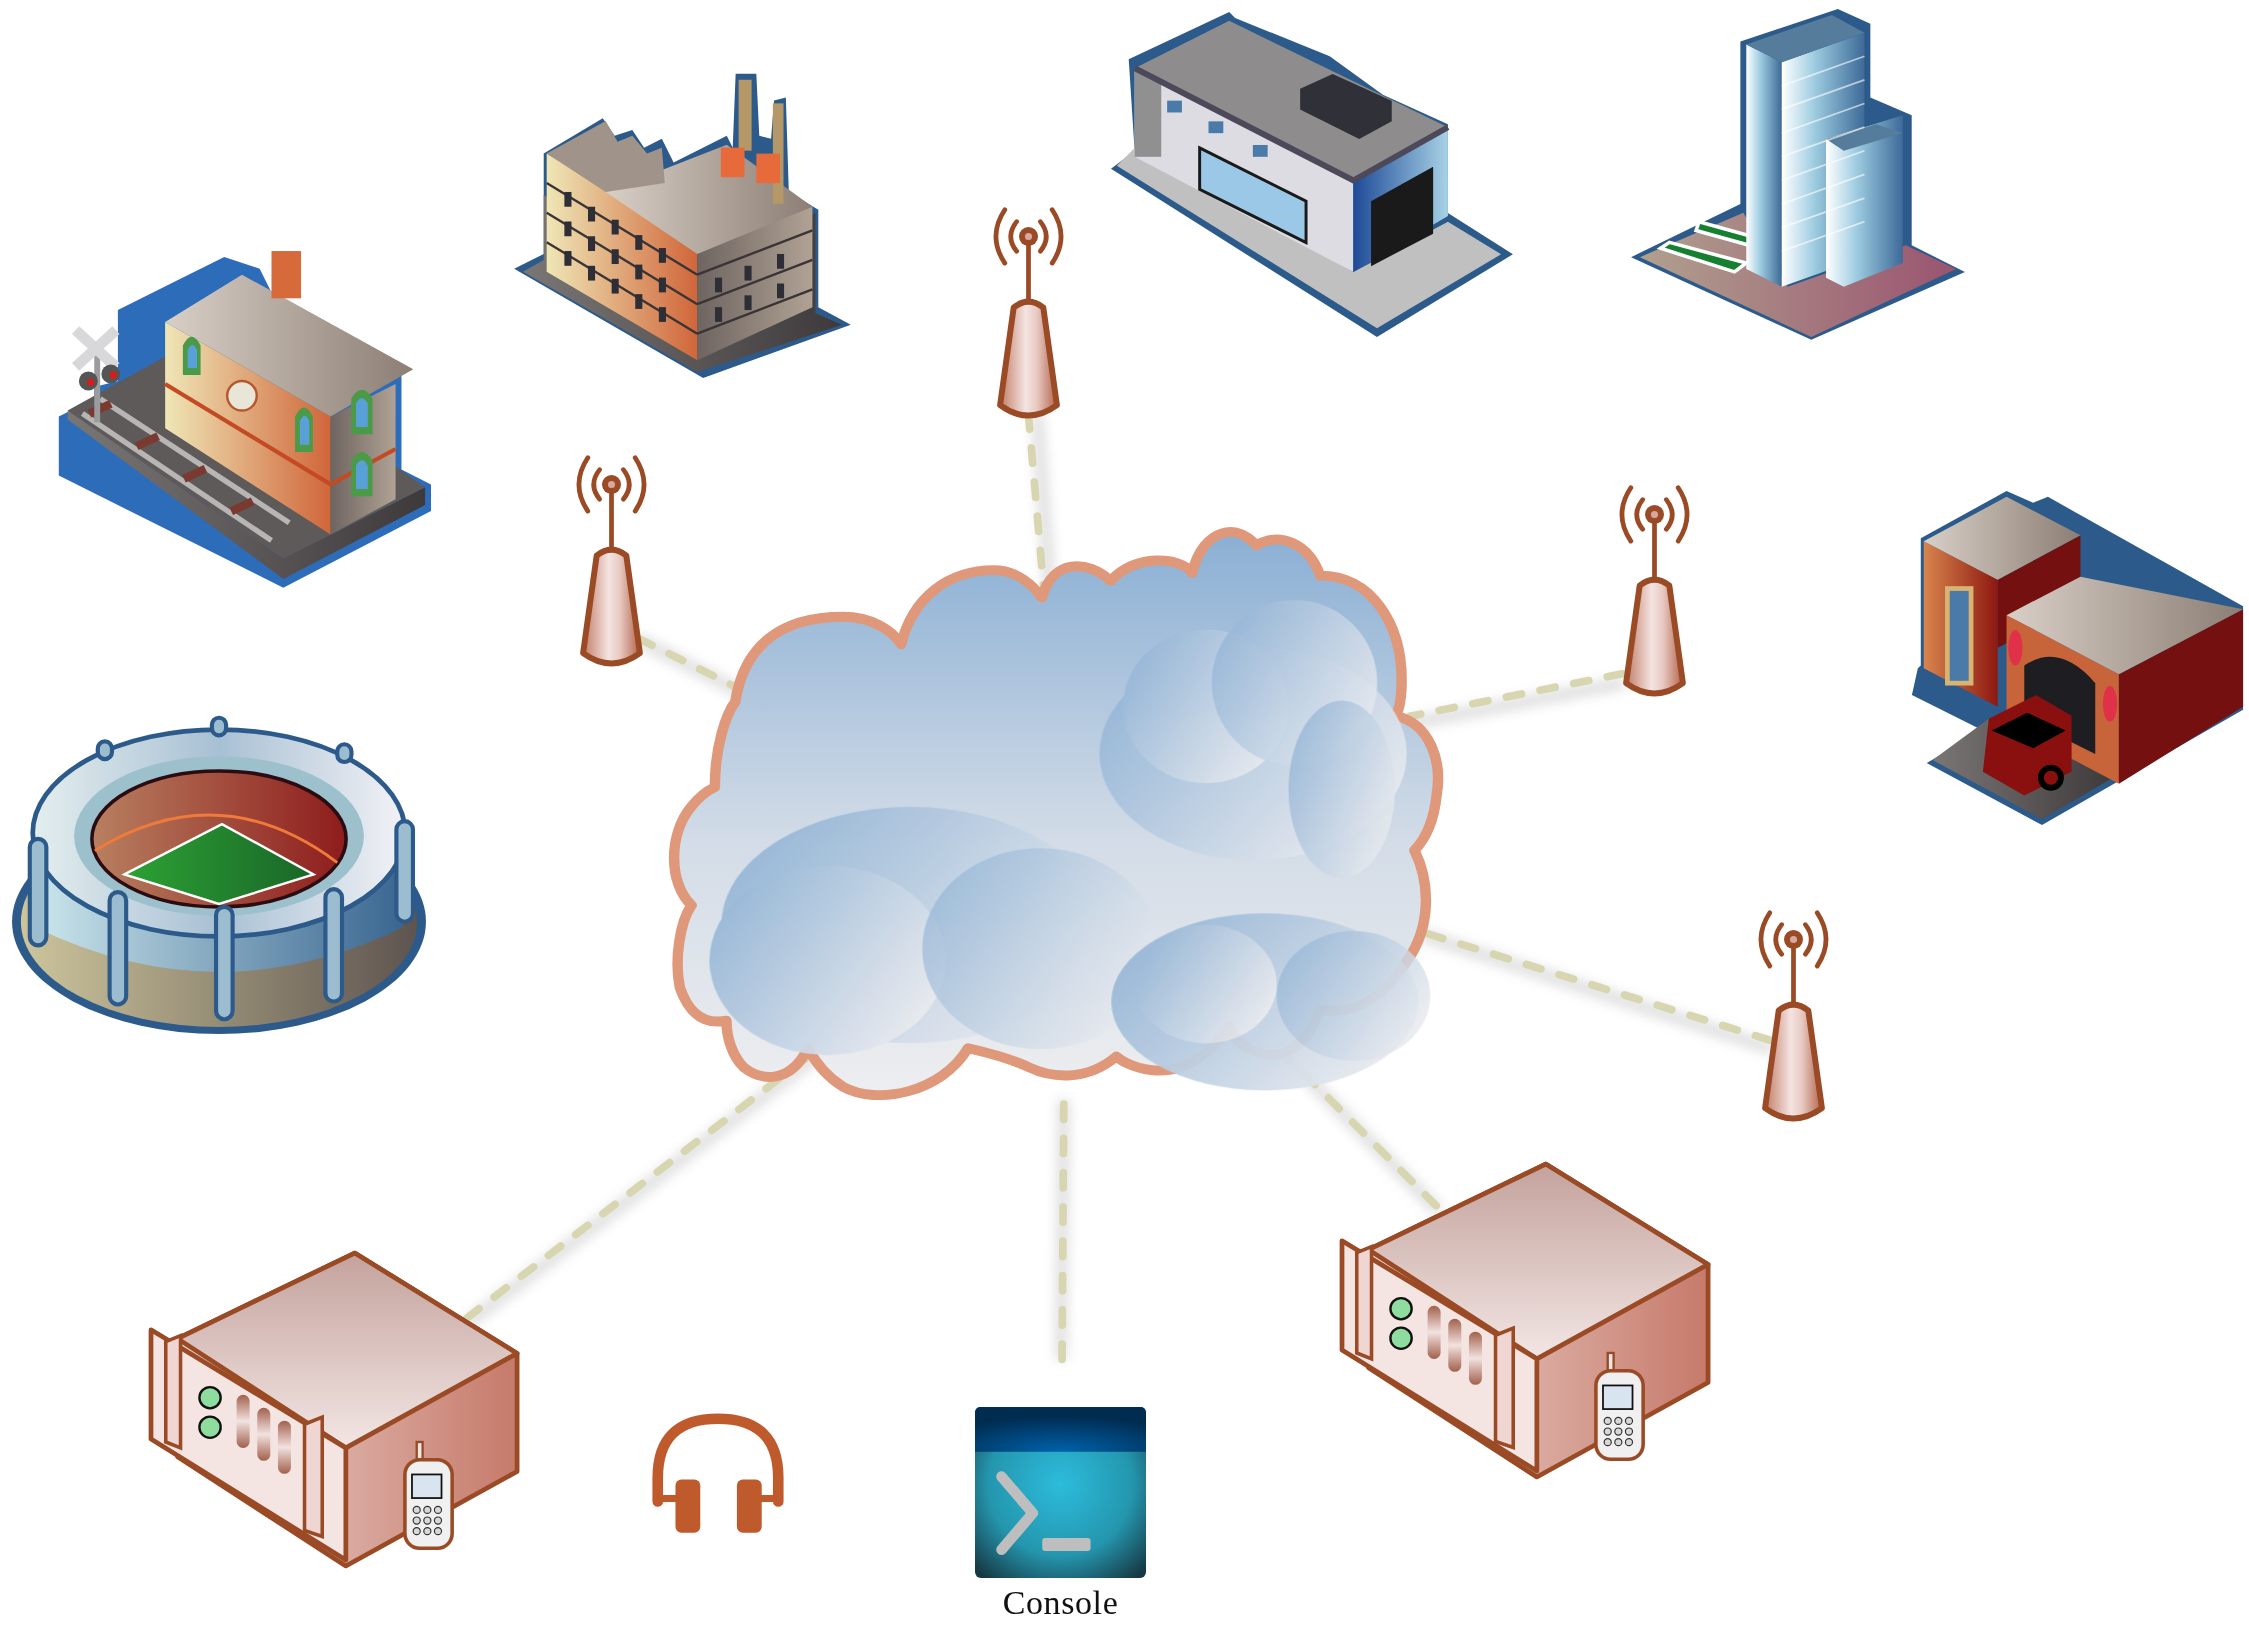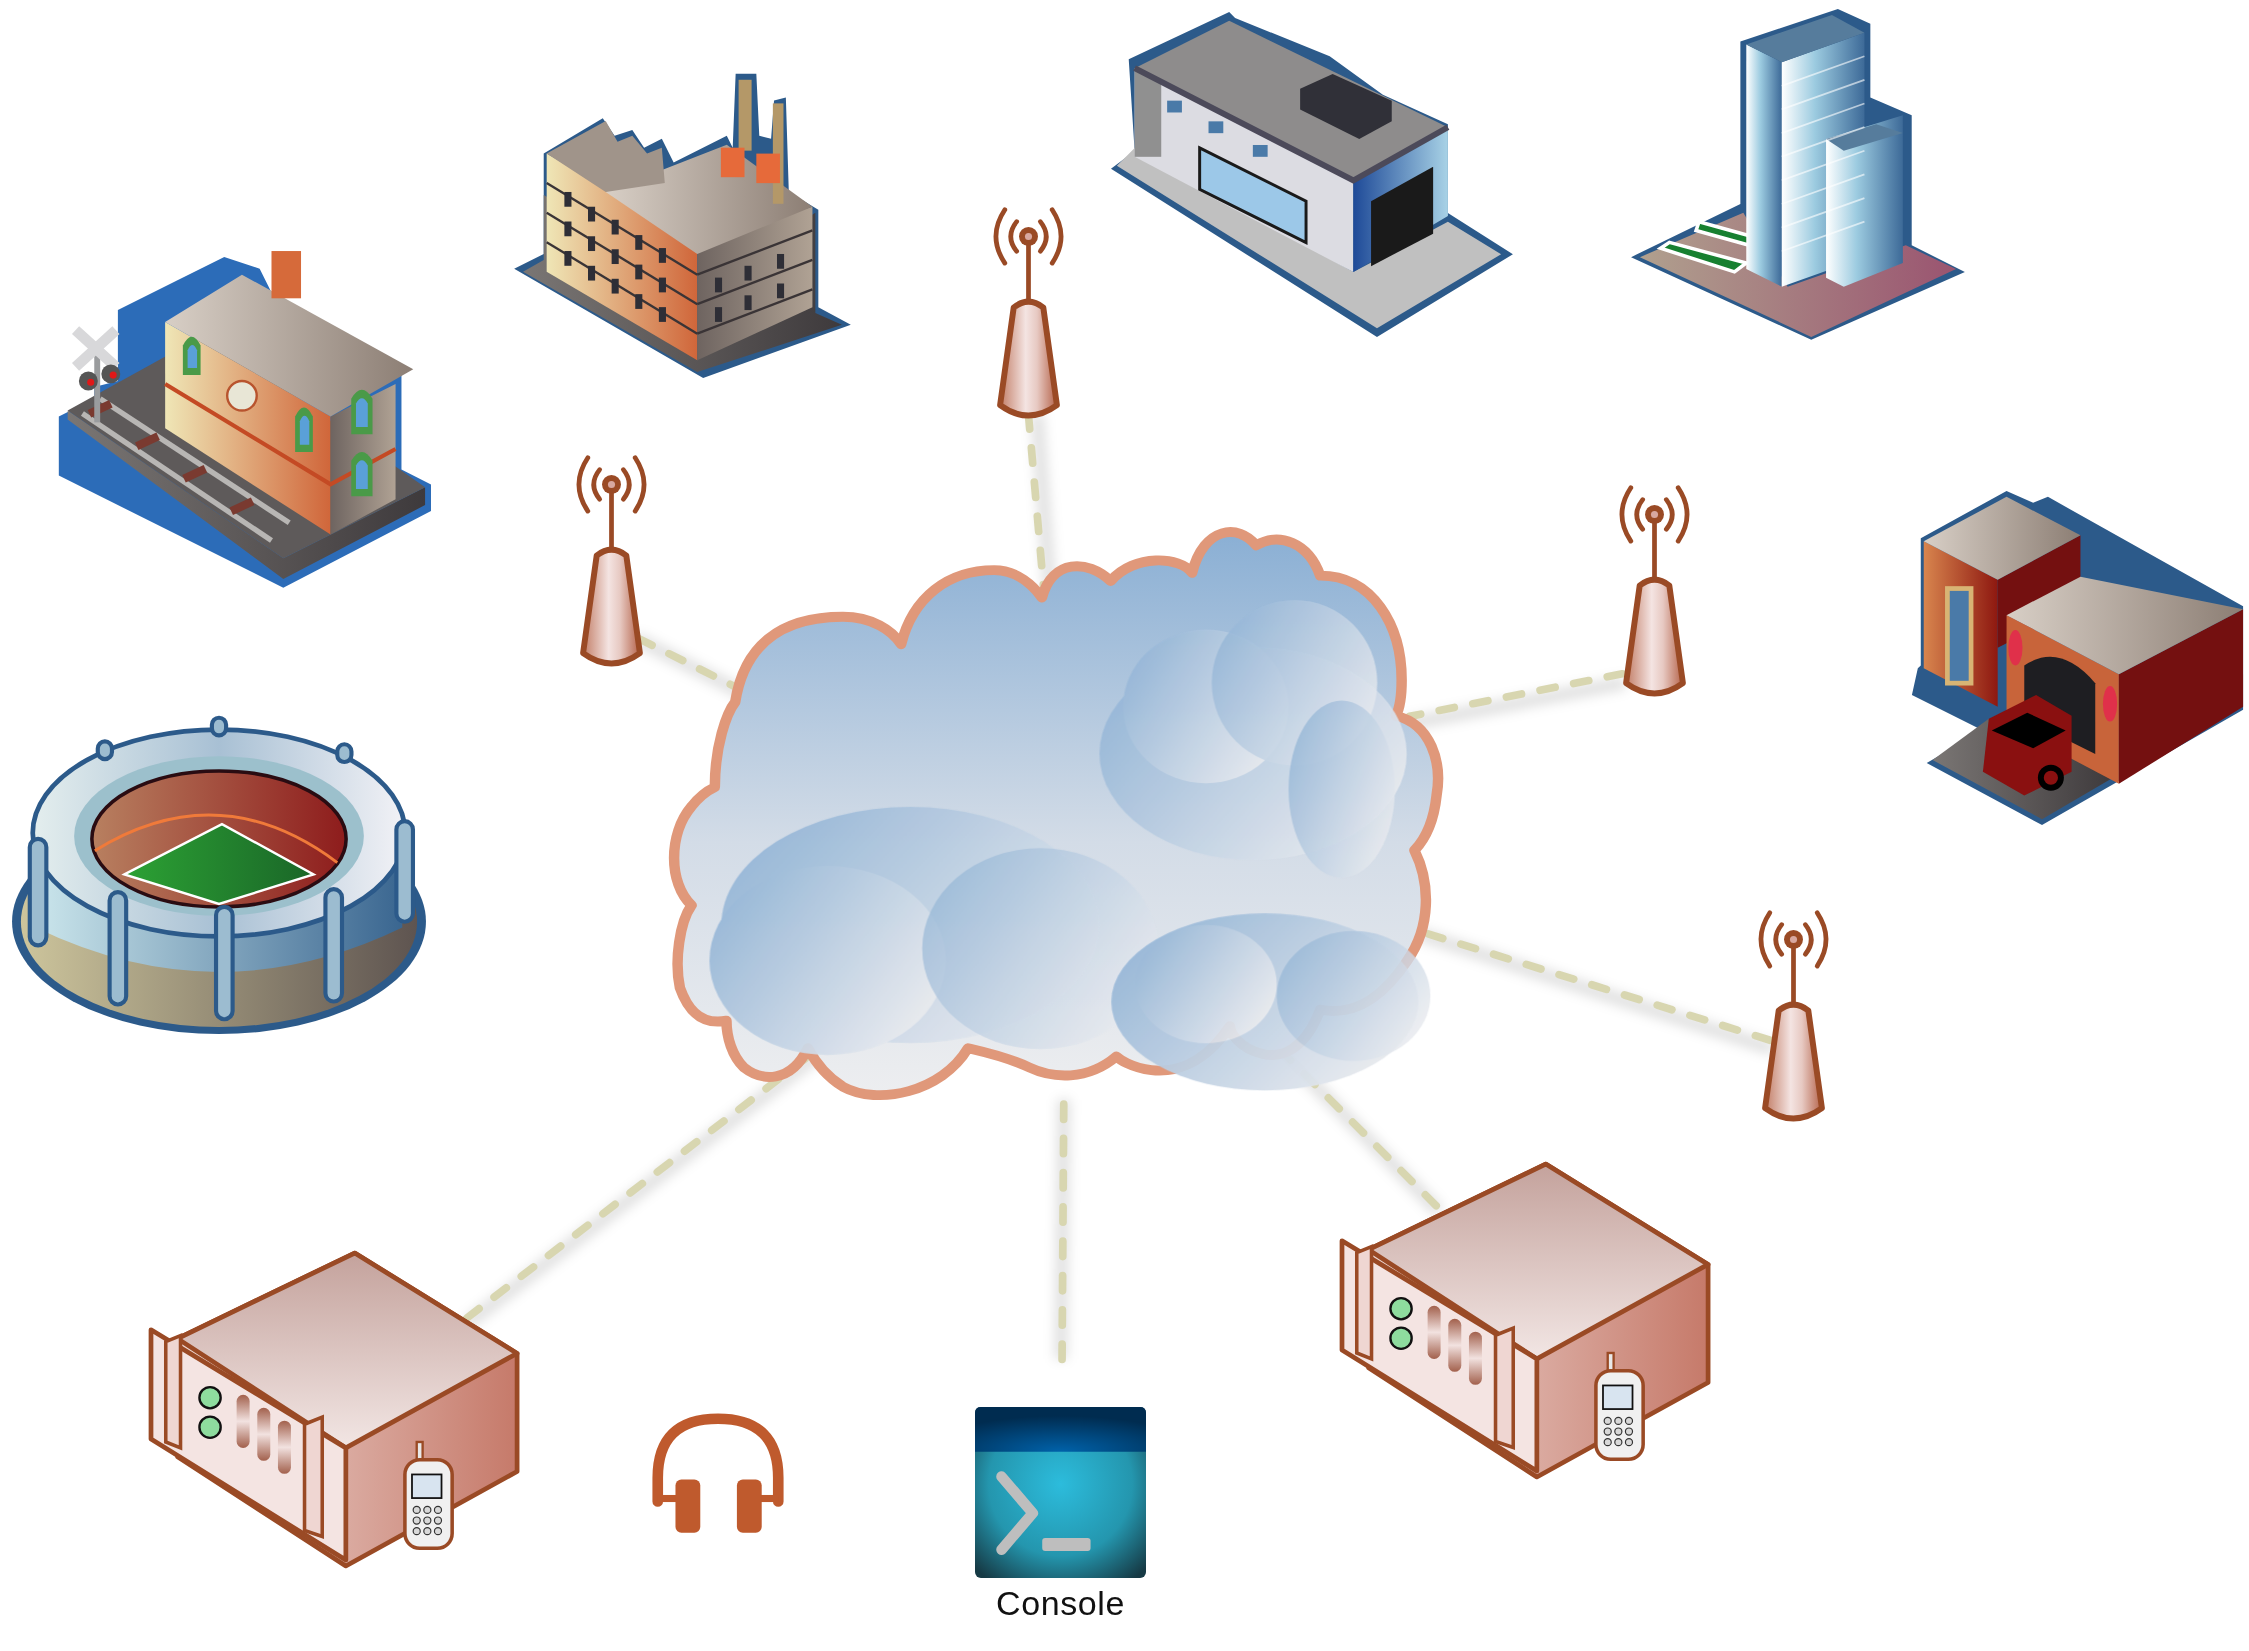--- a/index.html
+++ b/index.html
@@ -1,20 +1,20 @@
 <!DOCTYPE html>
 <html style="font-size:9.5px"><head>
 <meta charset="utf-8">
 <style>
   html, body { margin:0; padding:0; background:#ffffff; }
   body { width:2250px; height:1652px; position:relative; overflow:hidden; font-family:"Liberation Sans", sans-serif; }
   .layer { position:absolute; left:0; top:0; width:2250px; height:1652px; }
   .node { position:absolute; }
   .node svg { width:100%; height:100%; display:block; overflow:visible; }
-  .console-label { position:absolute; left:969px; top:1584px; width:183px; text-align:center; font-family:Liberation Sans, sans-serif; font-size:34px; color:#111111; font-weight:300; letter-spacing:0.6px; }
+  .console-label { position:absolute; left:969px; top:1584px; width:183px; text-align:center; font-family:Liberation Serif, serif; font-size:34px; color:#111111; font-weight:300; letter-spacing:0.6px; }
 </style>
 </head>
 <body>
 
 <svg width="0" height="0" style="position:absolute">
   <defs>
     <linearGradient id="cloudGrad" x1="0" y1="0" x2="0" y2="1">
       <stop offset="0" stop-color="#8AAFD4"></stop>
       <stop offset="0.55" stop-color="#D3DCE7"></stop>
       <stop offset="1" stop-color="#EDEEF0"></stop>

